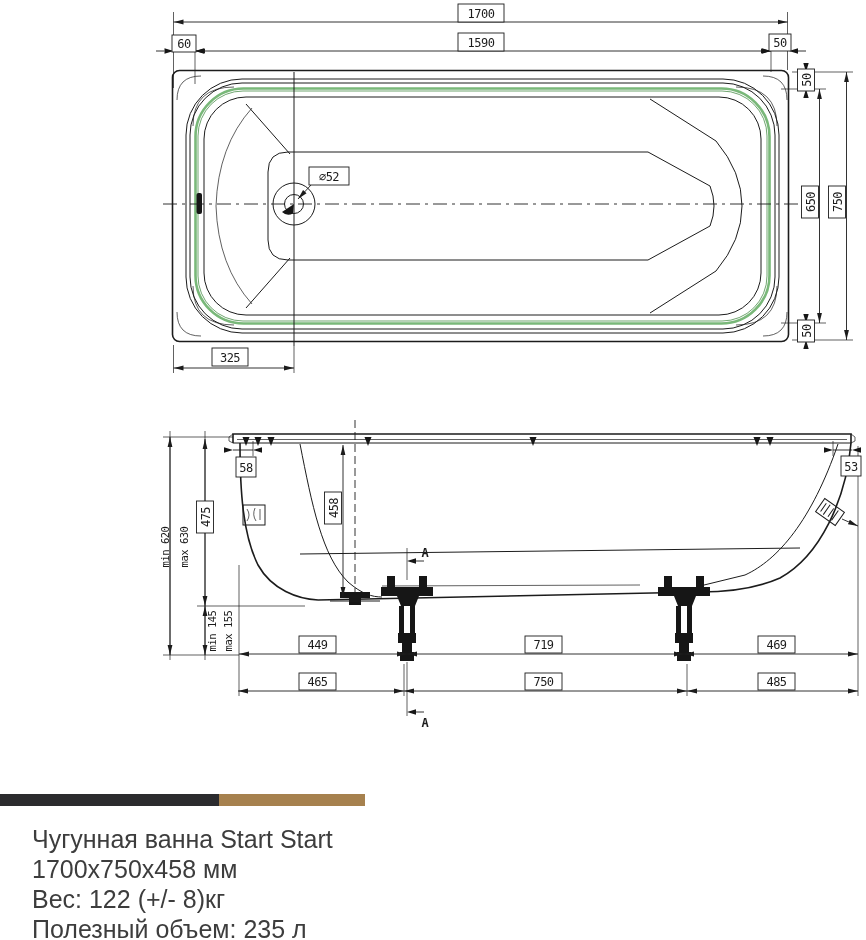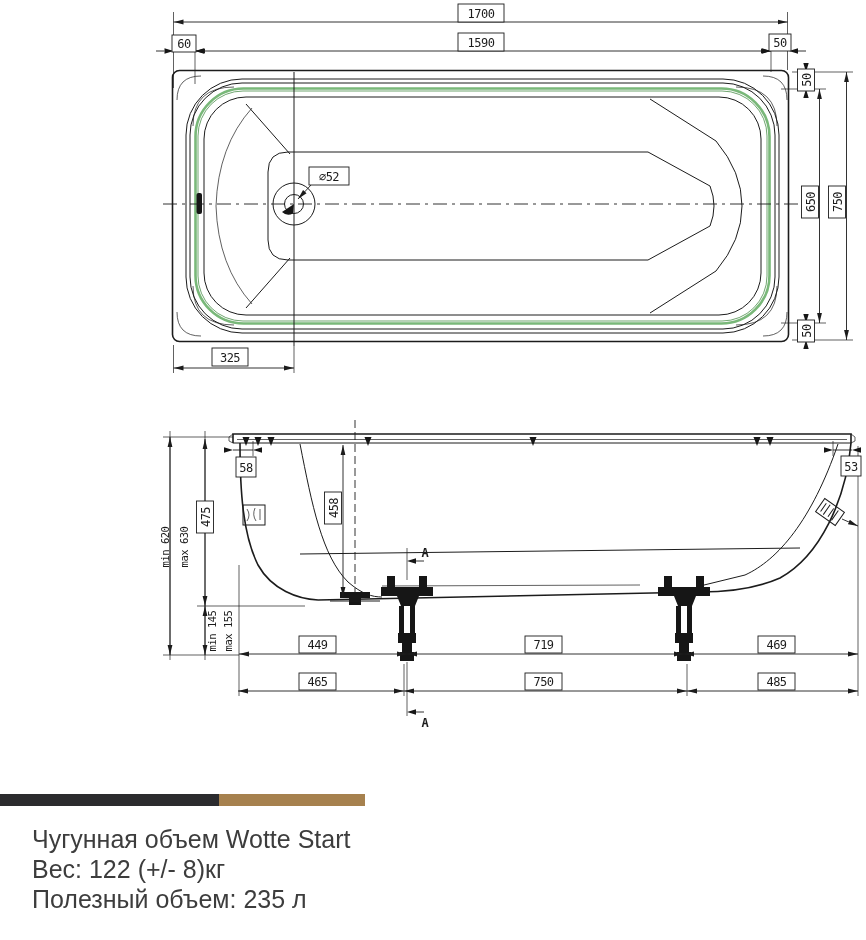--- a/index.html
+++ b/index.html
@@ -305,18 +305,19 @@
       <rect x="758" y="673" width="37" height="17"></rect>
       <text class="dtext" x="776.5" y="682">485</text>
     </g>
   </g>
 </svg>
 
 <div class="bar bar-dark"></div>
 <div class="bar bar-brown"></div>
 
 <div class="caption">
-  <div>Чугунная объем Wotte Start</div>
+  <div>Чугунная ванна Start Start</div>
+  <div>1700х750х458 мм</div>
   <div>Вес: 122 (+/- 8)кг</div>
   <div>Полезный объем: 235 л</div>
 </div>
 
 </div>
 
 </body></html>

